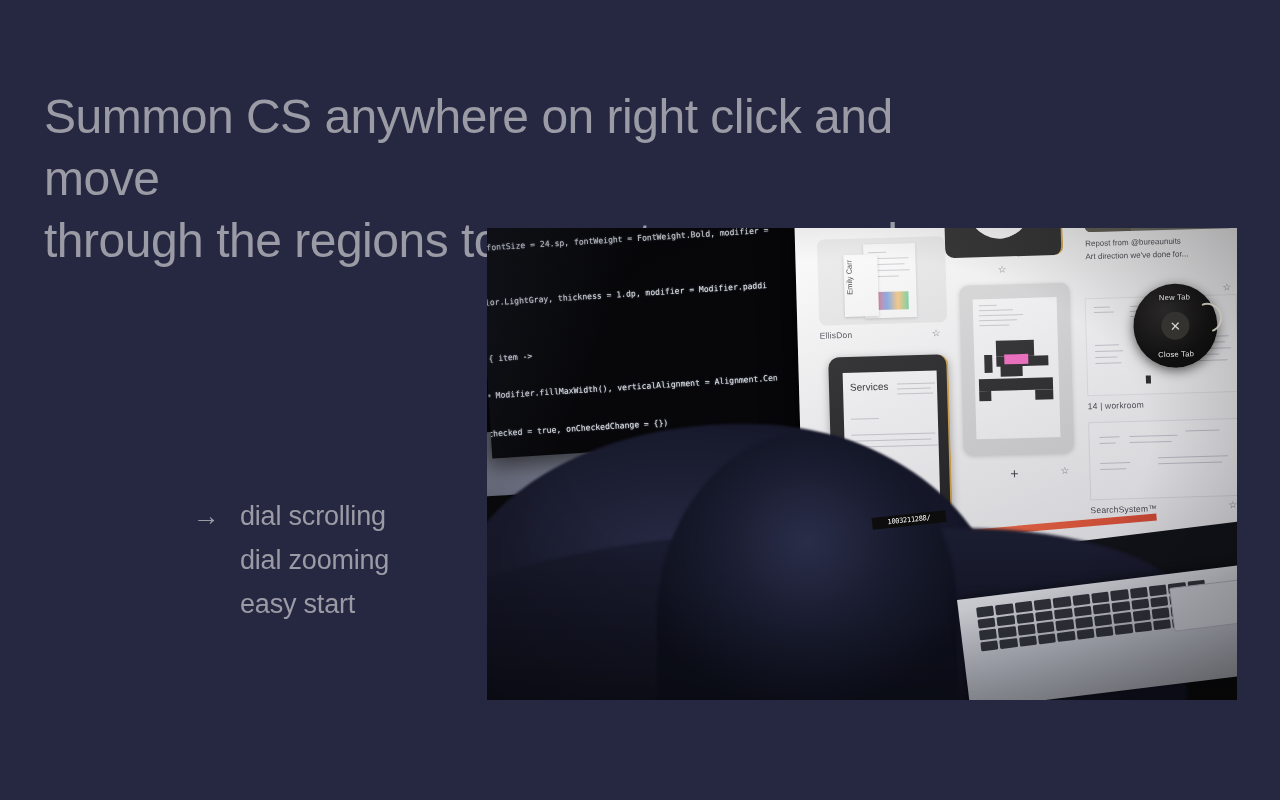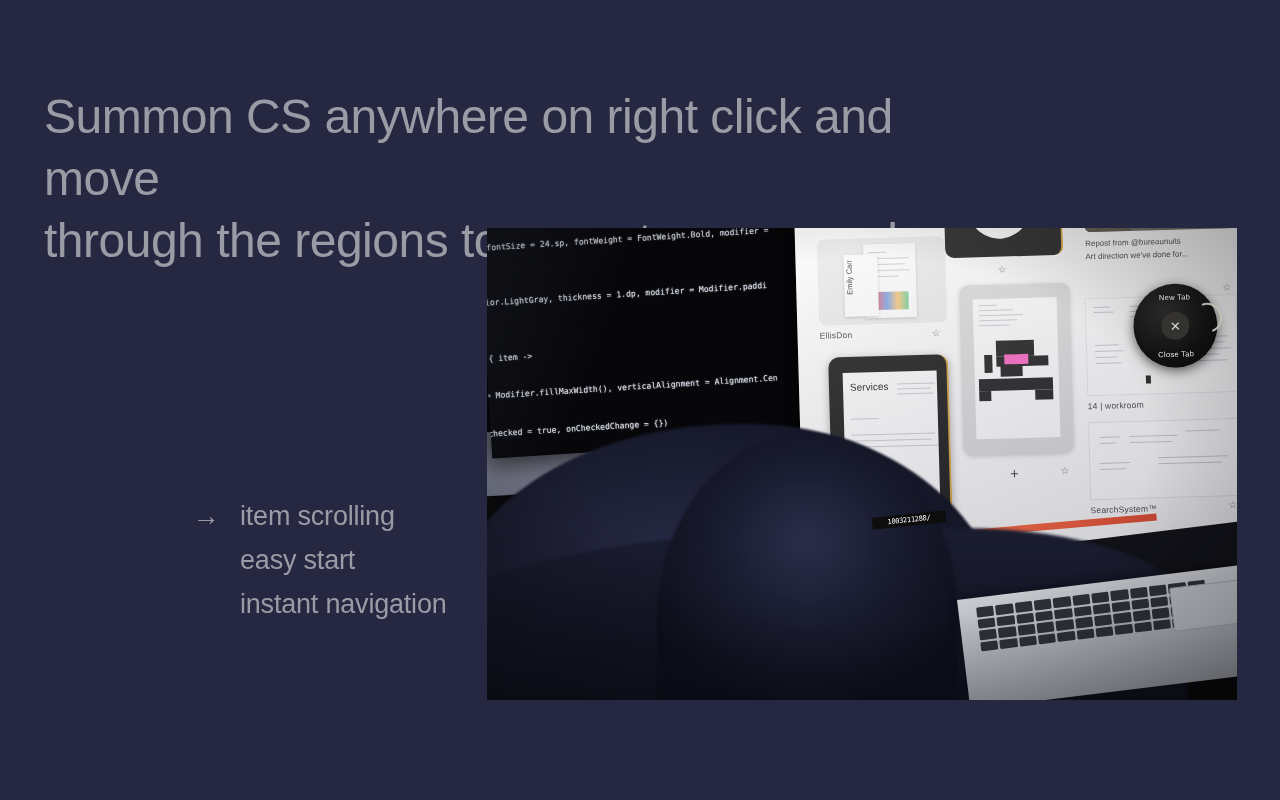--- a/index.html
+++ b/index.html
@@ -309,23 +309,23 @@
 </style>
 </head>
 <body>
 
 <div class="headline">Summon CS anywhere on right click and move
 through the regions to execute commands</div>
 
 <div class="bullets">
   <div class="bullet-arrow">→</div>
   <ul class="bullet-list">
-    <li>item scrolling</li>
+    <li>dial scrolling</li>
+    <li>dial zooming</li>
     <li>easy start</li>
-    <li>instant navigation</li>
   </ul>
 </div>
 
 <div class="photo">
 
   <div class="code-bezel"></div>
   <div class="code-monitor">
     <div class="code-lines">
 <span class="ln">lst", fontSize = 24.sp, fontWeight = FontWeight.Bold, modifier =</span>
 <span class="ln"></span>

